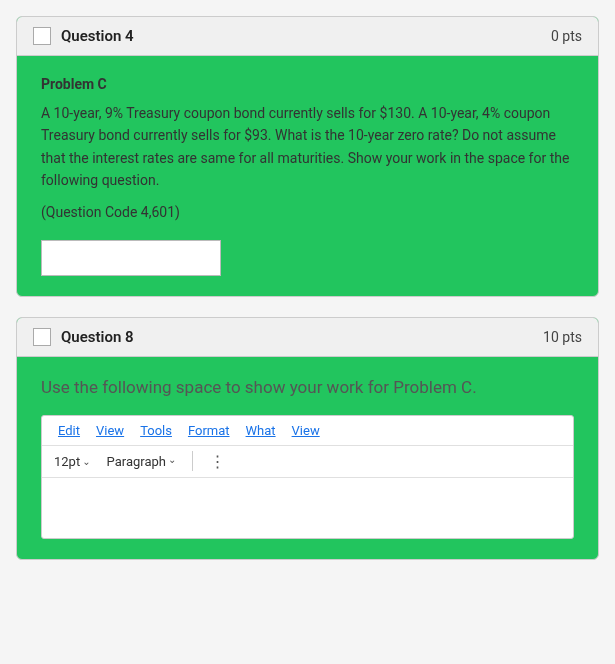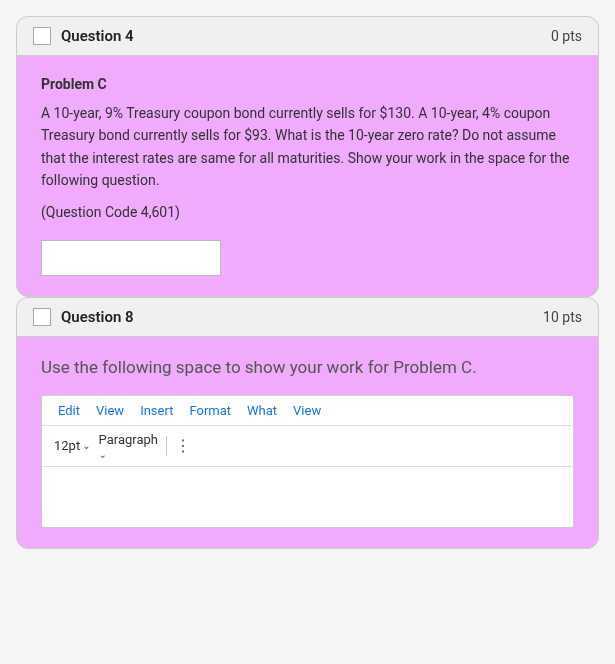--- a/index.html
+++ b/index.html
@@ -5,23 +5,24 @@
     * { box-sizing: border-box; margin: 0; padding: 0; }
     body {
       font-family: -apple-system, BlinkMacSystemFont, 'Segoe UI', Roboto, Arial, sans-serif;
       background: #f5f5f5;
       padding: 16px;
       font-size: 14px;
       color: #333;
     }
 
     .question-block {
-      background: #f0abfc;
+      background: #22c55e;
       border: 1px solid #ccc;
-      border-radius: 12px;
+      border-radius: 6px;
+      margin-bottom: 20px;
       overflow: hidden;
     }
 
     .question-header {
       background: #f0f0f0;
       border-bottom: 1px solid #ccc;
       padding: 10px 16px;
       display: flex;
       justify-content: space-between;
       align-items: center;
@@ -104,27 +105,28 @@
       border-bottom: 1px solid #e0e0e0;
       flex-wrap: wrap;
     }
 
     .menu-item {
       padding: 3px 8px;
       font-size: 13px;
       color: #1a73e8;
       cursor: pointer;
       border-radius: 3px;
+      text-decoration: underline;
     }
 
     .editor-format-bar {
       display: flex;
       align-items: center;
       padding: 4px 8px;
-      gap: 0;
+      gap: 8px;
       border-bottom: 1px solid #e0e0e0;
     }
 
     .font-size-selector {
       display: flex;
       align-items: center;
       font-size: 13px;
       color: #333;
       cursor: pointer;
       padding: 2px 4px;
@@ -134,21 +136,20 @@
 
     .paragraph-selector {
       display: flex;
       align-items: flex-start;
       font-size: 13px;
       color: #333;
       cursor: pointer;
       padding: 2px 4px;
       border-radius: 2px;
       gap: 2px;
-      flex-direction: column;
     }
 
     .chevron-down {
       font-size: 10px;
       color: #555;
     }
 
     .divider-bar {
       width: 1px;
       height: 20px;
@@ -196,21 +197,21 @@
     </div>
     <span class="question-pts">10 pts</span>
   </div>
   <div class="question-body">
     <div class="space-text">Use the following space to show your work for Problem C.</div>
 
     <div class="editor-toolbar">
       <div class="editor-menu">
         <span class="menu-item">Edit</span>
         <span class="menu-item">View</span>
-        <span class="menu-item">Insert</span>
+        <span class="menu-item">Tools</span>
         <span class="menu-item">Format</span>
         <span class="menu-item">What</span>
         <span class="menu-item">View</span>
       </div>
       <div class="editor-format-bar">
         <div class="font-size-selector">
           <span>12pt</span>
           <span class="chevron-down">⌄</span>
         </div>
         <div class="paragraph-selector">

